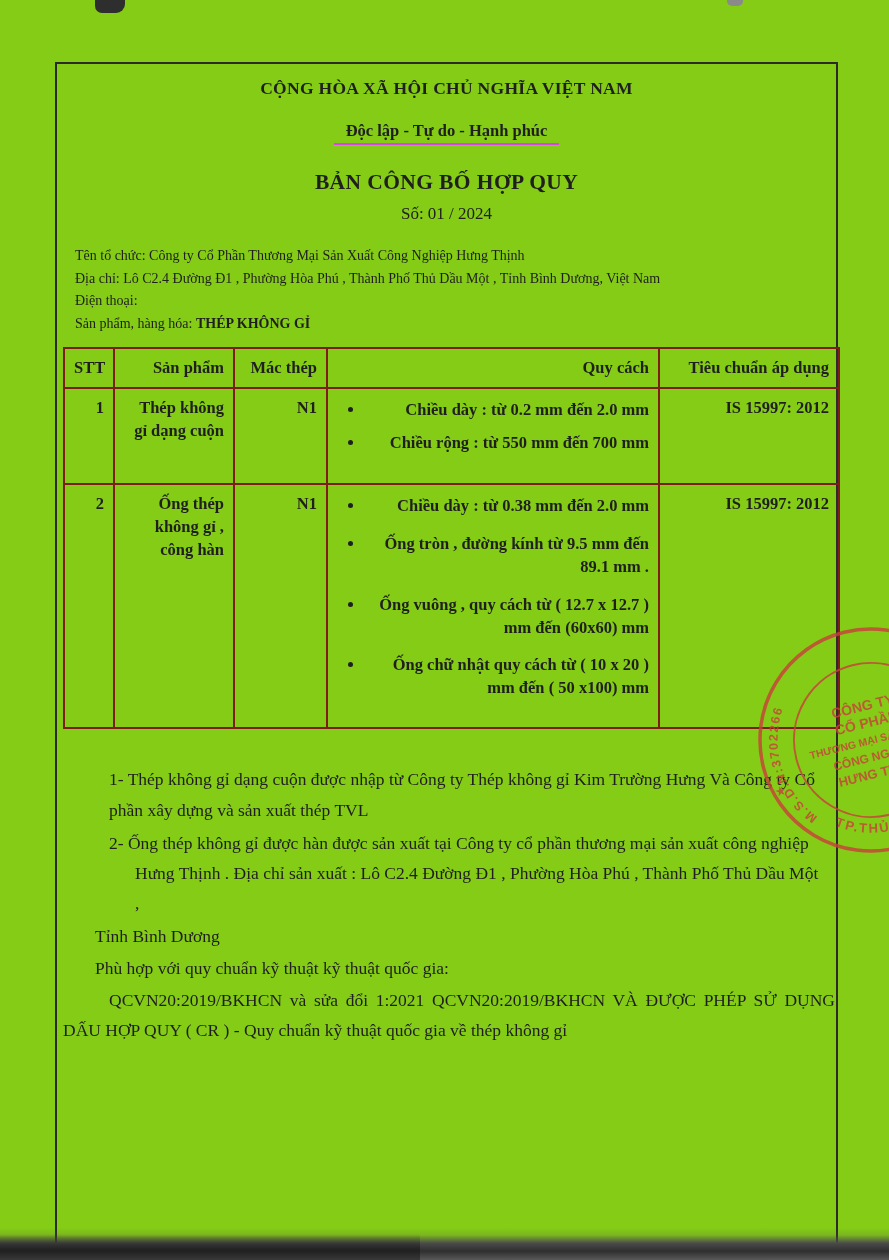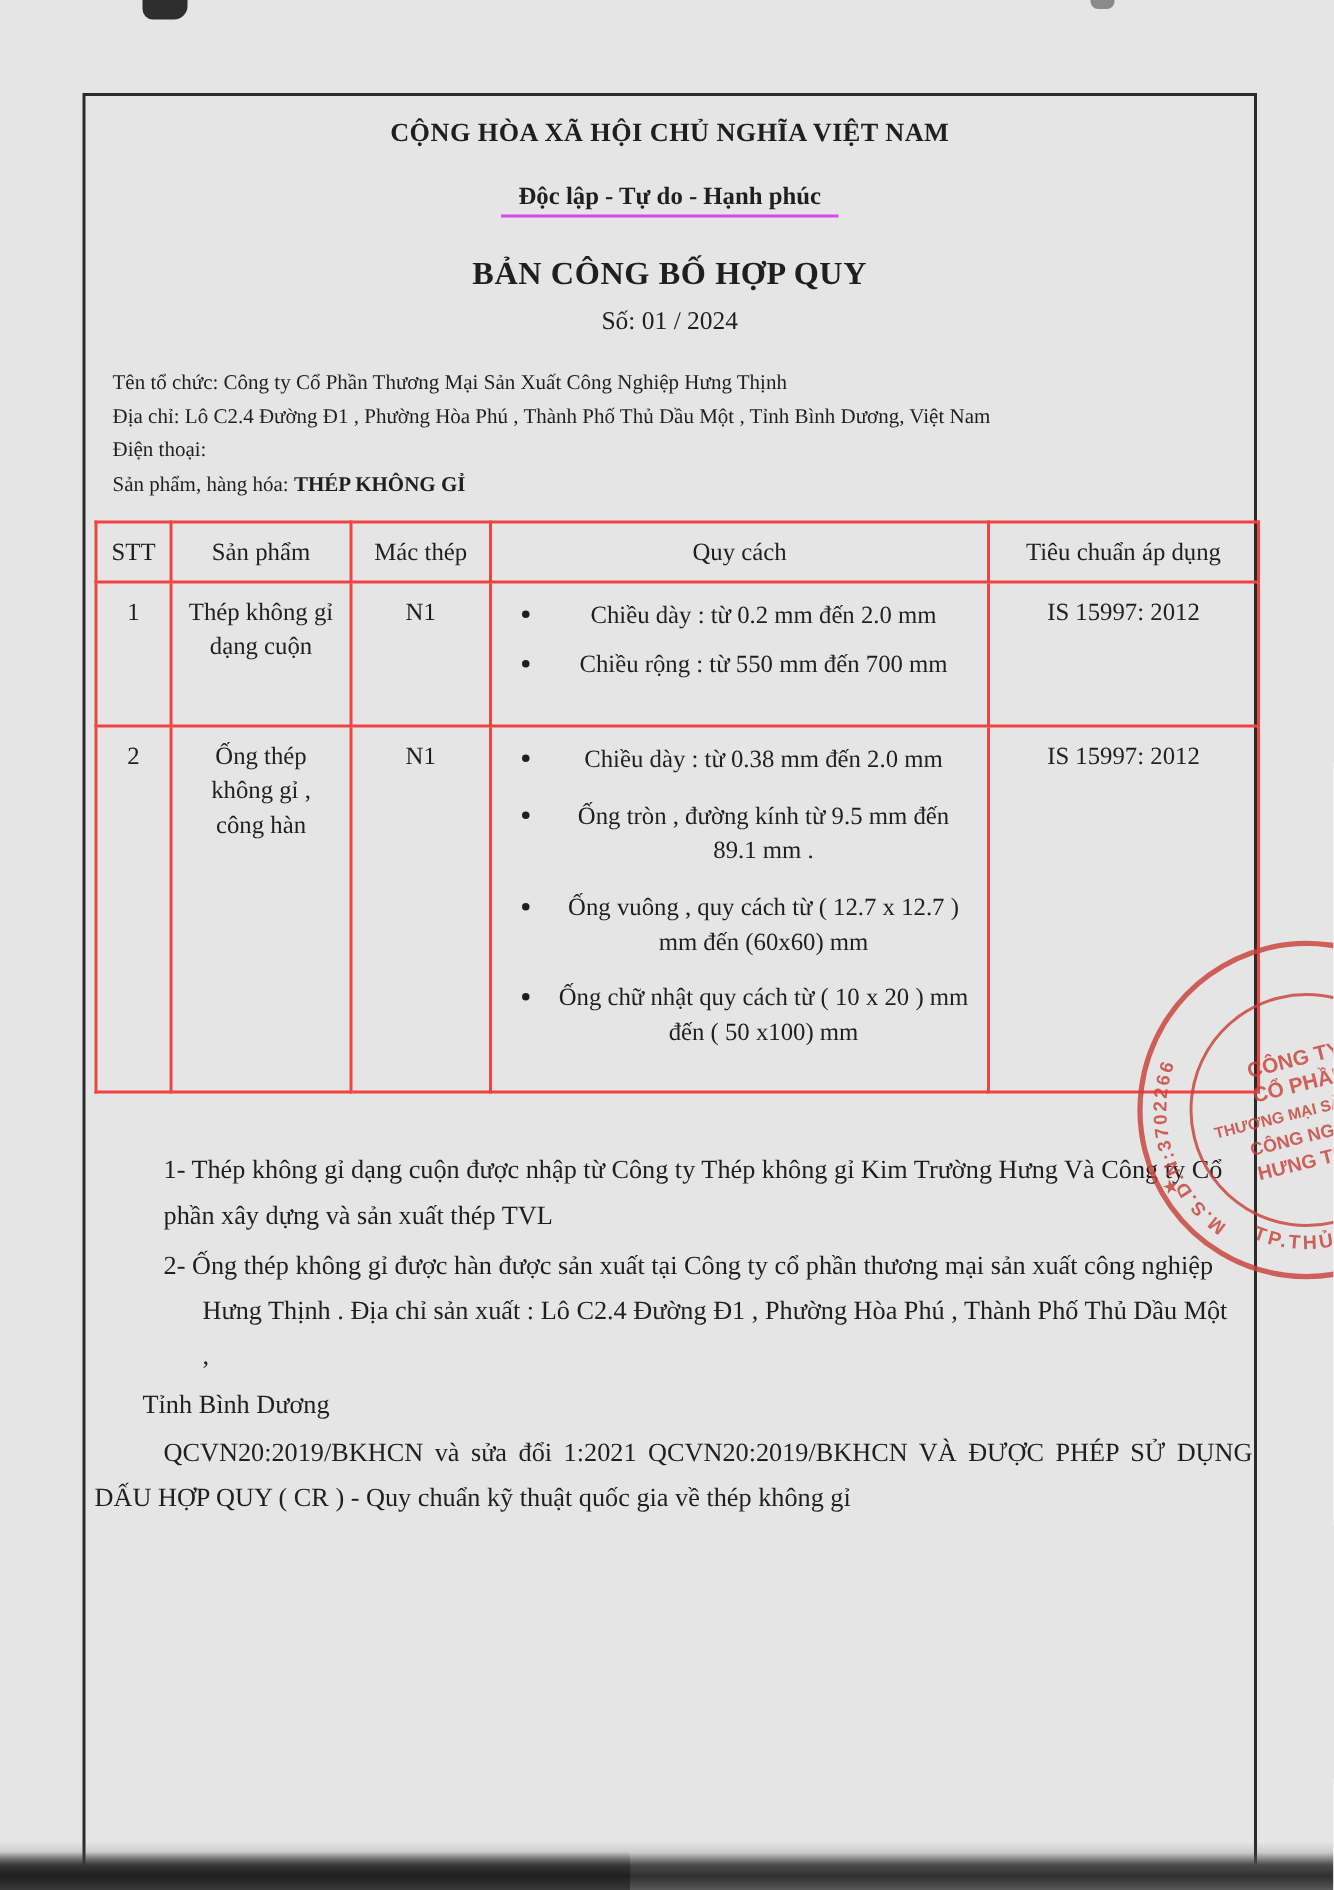--- a/index.html
+++ b/index.html
@@ -3,21 +3,21 @@
 <meta charset="utf-8">
 <style>
   * { margin: 0; padding: 0; box-sizing: border-box; }
   html, body { background: #ffffff; }
   body { font-family: "Liberation Serif", serif; }
 
   .page {
     position: relative;
     width: 889px;
     height: 1260px;
-    background: #e5e5e5;
+    background: #84cc16;
     color: #1f1f1f;
     overflow: hidden;
   }
 
   
   .artifact-top-1 {
     position: absolute; left: 95px; top: 0;
     width: 30px; height: 13px;
     background: #2e2e2e;
     border-radius: 0 0 9px 7px;
@@ -76,24 +76,24 @@
   .product-value { font-weight: bold; }
 
   table.products-table {
     border-collapse: collapse;
     table-layout: fixed;
     width: 775px;
     margin: 11px 0 0 6px;
     font-size: 16.5px;
   }
   .products-table th, .products-table td {
-    border: 2px solid #ef4444;
+    border: 2px solid #7f1d1d;
     vertical-align: top;
-    text-align: center;
-    font-weight: normal;
+    text-align: right;
+    font-weight: bold;
     padding: 8px 9px;
     line-height: 1.38;
   }
   .products-table thead tr { height: 40px; }
   .products-table tr.row-1 { height: 96px; }
   .products-table tr.row-2 { height: 244px; }
   .col-stt { width: 50px; }
   .col-product { width: 120px; }
   .col-grade { width: 93px; }
   .col-spec { width: 332px; }
@@ -195,20 +195,21 @@
           </td>
           <td>IS 15997: 2012</td>
         </tr>
       </tbody>
     </table>
 
     <div class="notes">
       <p class="note-1">1-  Thép không gỉ dạng cuộn được nhập từ Công ty Thép không gỉ Kim Trường Hưng Và Công ty Cổ phần xây dựng và sản xuất thép TVL</p>
       <p class="note-2">2-  Ống thép không gỉ được hàn được sản xuất tại Công ty cổ phần thương mại sản xuất công nghiệp Hưng Thịnh . Địa chỉ sản xuất : Lô C2.4 Đường Đ1 , Phường Hòa Phú , Thành Phố Thủ Dầu Một ,</p>
       <p class="province-line">Tỉnh Bình Dương</p>
+      <p class="conformity-line">Phù hợp với quy chuẩn kỹ thuật kỹ thuật quốc gia:</p>
       <p class="regulation-par">QCVN20:2019/BKHCN và sửa đổi 1:2021 QCVN20:2019/BKHCN VÀ ĐƯỢC PHÉP SỬ DỤNG DẤU HỢP QUY ( CR ) -  Quy chuẩn kỹ thuật quốc gia về thép không gỉ</p>
     </div>
 
   </div>
 
   <div class="stamp">
     <svg viewBox="0 0 240 240" width="240" height="240">
       <defs>
         <path id="arcLeft" d="M 54 186 A 93 93 0 0 1 54 54"></path>
         <path id="arcBottom" d="M 46 176 A 93 93 0 0 0 194 176"></path>

